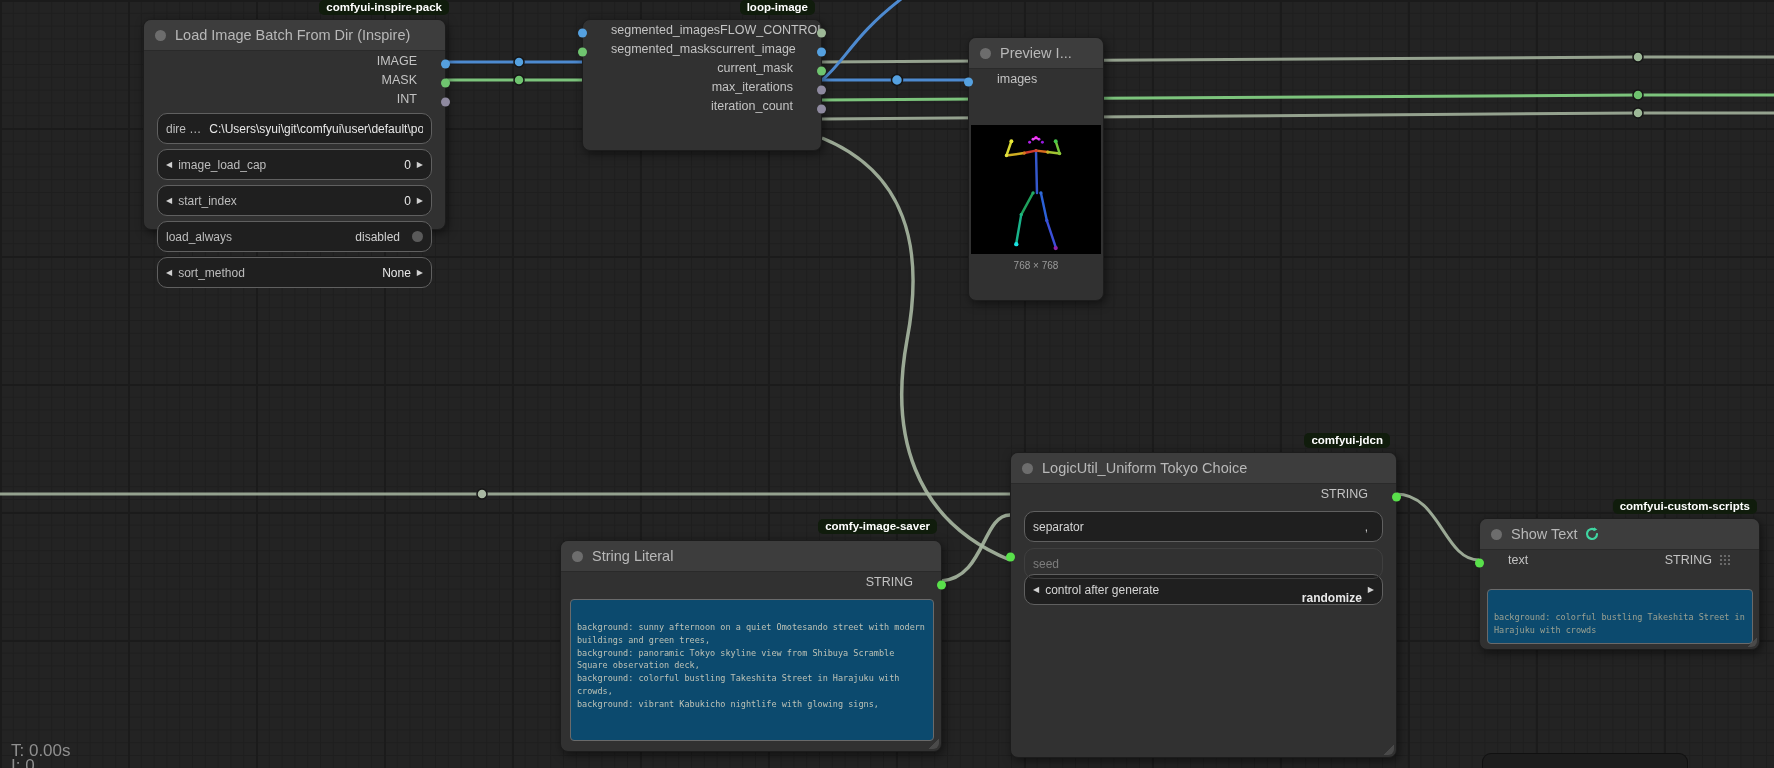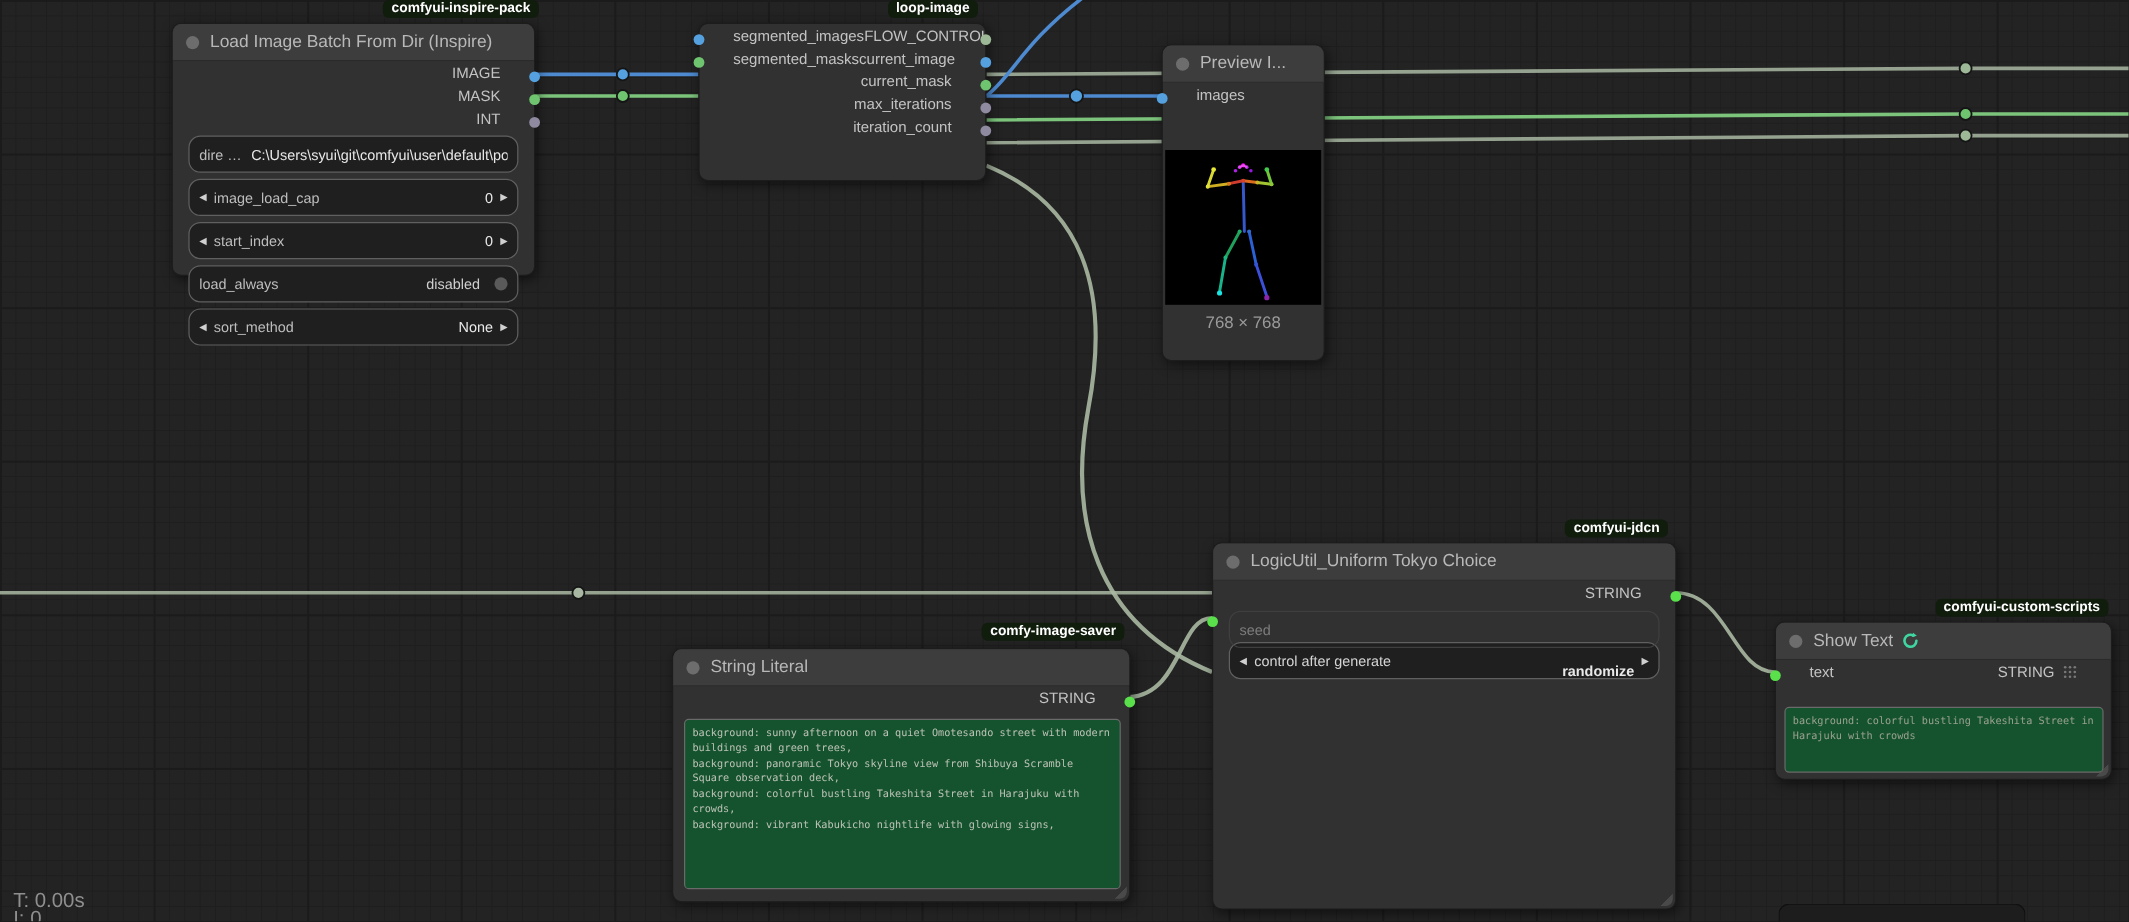--- a/index.html
+++ b/index.html
@@ -43,25 +43,25 @@
   .widget{
     height:31px;margin:0 13px 5px;background:#1f1f1f;border:1px solid #606060;border-radius:10px;
     display:flex;align-items:center;padding:0 8px;font-size:12px;color:#bdbdbd;box-sizing:border-box;white-space:nowrap;
   }
   .widget .arrow{font-size:8px;color:#d0d0d0;flex:none;}
   .widget .wlabel{margin:0 6px;overflow:hidden;text-overflow:ellipsis;}
   .widget .wvalue{margin-left:auto;margin-right:6px;color:#e8e8e8;}
   .widget .toggle{width:11px;height:11px;border-radius:50%;background:#5a5a5a;margin-left:6px;flex:none;}
   .seedpill{border-color:#3f3f3f;background:transparent;color:#7d7d7d;}
   .monobox{
-    position:absolute;background:#14532d;border:1px solid #6a6a6a;border-radius:4px;
+    position:absolute;background:#0c4a6e;border:1px solid #6a6a6a;border-radius:4px;
     font-family:"DejaVu Sans Mono", monospace;font-size:8.5px;line-height:1.5;
-    color:#bdc2b6;white-space:pre-wrap;padding:5px 6px;box-sizing:border-box;overflow:hidden;
-  }
-  .caption{position:absolute;width:100%;text-align:center;font-size:14px;color:#9a9a9a;}
+    color:#bdc2b6;white-space:pre-wrap;padding:21px 6px;box-sizing:border-box;overflow:hidden;
+  }
+  .caption{position:absolute;width:100%;text-align:center;font-size:10px;color:#9a9a9a;}
   .resize-corner{
     position:absolute;right:2px;bottom:2px;width:10px;height:10px;
     background:linear-gradient(135deg, transparent 50%, #5a5a5a 50%);opacity:.6;border-radius:0 0 6px 0;
   }
   .status-text{position:absolute;z-index:3;color:#8f8f8f;font-size:17px;}
   .grid-icon{display:inline-block;margin-left:7px;}
   .partial-node{
     position:absolute;z-index:2;background:#1d1d1d;border:1px solid #101010;border-bottom:none;
     border-radius:9px 9px 0 0;
   }
@@ -263,20 +263,24 @@
   </div>
 
   <div class="node" style="left:1010px;top:452px;width:387px;height:306px;">
     <div class="node-header">
       <span class="status-dot"></span>
       <span>LogicUtil_Uniform Tokyo Choice</span>
     </div>
     <div class="row out" style="margin-top:3px;">
       <span>STRING</span>
       <span class="dot r c-string"></span>
+    </div>
+    <div class="widget" style="margin-top:5px;">
+      <span class="wlabel" style="margin-left:0;color:#d5d5d5;">separator</span>
+      <span class="wvalue" style="color:#c8c8c8;">,</span>
     </div>
     <div class="row" style="height:20px;margin-top:2px;position:relative;">
       <span class="dot l c-string"></span>
       <span class="widget seedpill" style="position:absolute;left:13px;right:13px;margin:0;top:1px;">
         <span>seed</span>
       </span>
     </div>
     <div class="widget" style="margin-top:7px;">
       <span class="arrow">◀</span>
       <span class="wlabel" style="color:#d5d5d5;">control after generate</span>

